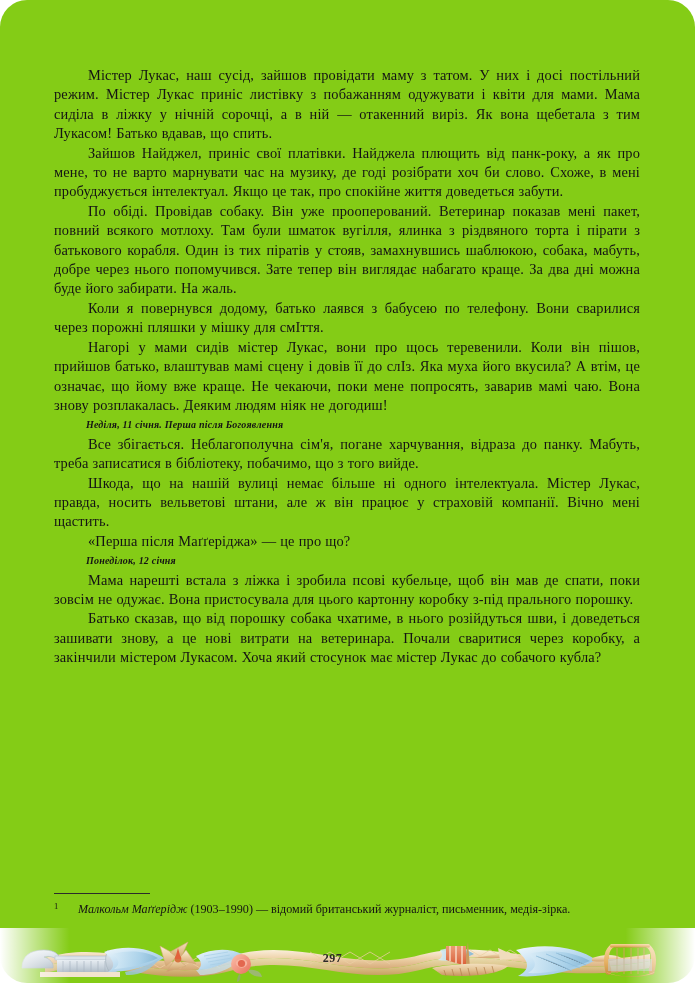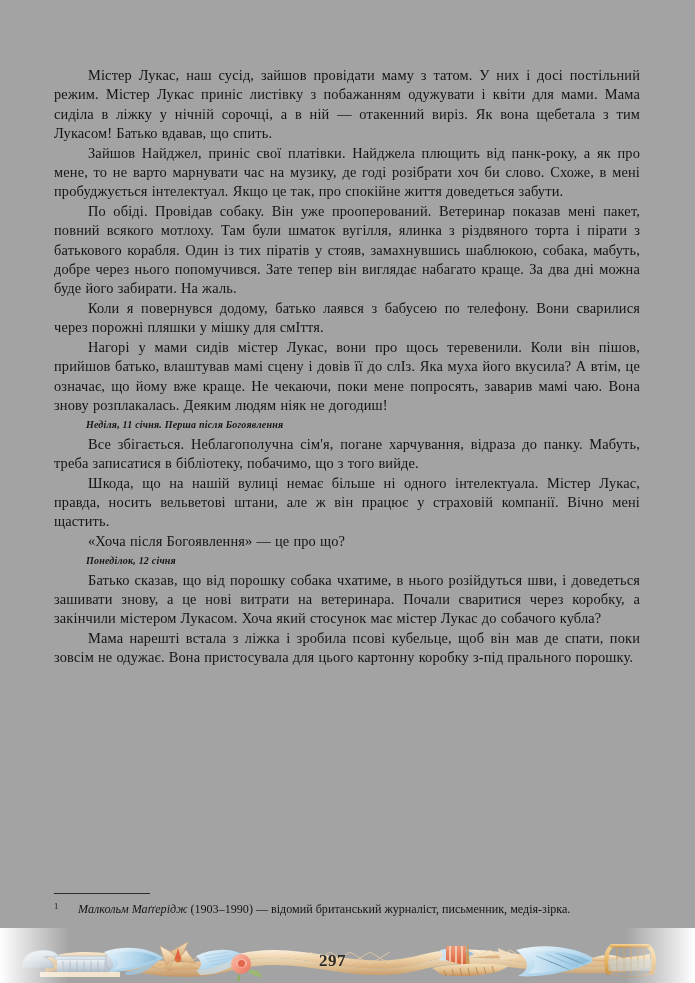--- a/index.html
+++ b/index.html
@@ -14,21 +14,22 @@
     position: relative;
     overflow: hidden;
     font-family: "Liberation Serif", "DejaVu Serif", serif;
     color: #141414;
   }
 
   
   #page {
     position: absolute;
     inset: 0;
-    background: #a3a3a3;
+    background: #84cc16;
+    border-radius: 27px;
   }
 
   #text-column {
     position: absolute;
     left: 54px;
     top: 66px;
     width: 586px;
   }
 
   
@@ -100,21 +101,21 @@
     height: 55px;
   }
   #footer-ornament svg { display: block; }
 
   #page-number {
     position: absolute;
     left: 0;
     top: 951px;
     width: 665px;
     text-align: center;
-    font-size: 17px;
+    font-size: 12px;
     font-weight: bold;
     color: #2c2a28;
     letter-spacing: 0.5px;
     pointer-events: none;
   }
 </style>
 </head>
 <body>
 
 <div id="page">
@@ -125,26 +126,26 @@
     <p class="para">Зайшов Найджел, приніс свої платівки. Найджела плющить від панк-року, а як про мене, то не варто марнувати час на музику, де годі розібрати хоч би слово. Схоже, в мені пробуджується інтелектуал. Якщо це так, про спокійне життя доведеться забути.</p>
     <p class="para">По обіді. Провідав собаку. Він уже прооперований. Ветеринар показав мені пакет, повний всякого мотлоху. Там були шматок вугілля, ялинка з різдвяного торта і пірати з батькового корабля. Один із тих піратів у стояв, замахнувшись шаблюкою, собака, мабуть, добре через нього попомучився. Зате тепер він виглядає набагато краще. За два дні можна буде його забирати. На жаль.</p>
     <p class="para">Коли я повернувся додому, батько лаявся з бабусею по телефону. Вони сварилися через порожні пляшки у мішку для смІття.</p>
     <p class="para">Нагорі у мами сидів містер Лукас, вони про щось теревенили. Коли він пішов, прийшов батько, влаштував мамі сцену і довів її до слІз. Яка муха його вкусила? А втім, це означає, що йому вже краще. Не чекаючи, поки мене попросять, заварив мамі чаю. Вона знову розплакалась. Деяким людям ніяк не догодиш!</p>
 
     <h3 class="diary-heading gap-before-heading">Неділя, 11 січня. Перша після Богоявлення</h3>
 
 
     <p class="para">Все збігається. Неблагополучна сім'я, погане харчування, відраза до панку. Мабуть, треба записатися в бібліотеку, побачимо, що з того вийде.</p>
     <p class="para">Шкода, що на нашій вулиці немає більше ні одного інтелектуала. Містер Лукас, правда, носить вельветові штани, але ж він працює у страховій компанії. Вічно мені щастить.</p>
-    <p class="para">«Хоча після Богоявлення»  — це про що?</p>
+    <p class="para">«Перша після Маґґеріджа»  — це про що?</p>
 
     <h3 class="diary-heading gap-before-heading">Понеділок, 12 січня</h3>
 
+    <p class="para">Мама нарешті встала з ліжка і зробила псові кубельце, щоб він мав де спати, поки зовсім не одужає. Вона пристосувала для цього картонну коробку з-під прального порошку.</p>
     <p class="para">Батько сказав, що від порошку собака чхатиме, в нього розійдуться шви, і доведеться зашивати знову, а це нові витрати на ветеринара. Почали сваритися через коробку, а закінчили містером Лукасом. Хоча який стосунок має містер Лукас до собачого кубла?</p>
-    <p class="para">Мама нарешті встала з ліжка і зробила псові кубельце, щоб він мав де спати, поки зовсім не одужає. Вона пристосувала для цього картонну коробку з-під прального порошку.</p>
 
   </div>
 
   <div id="footnote">
     <div id="footnote-rule"></div>
     <div id="footnote-body">
       <span id="footnote-marker">1</span><span class="fn-name">Малкольм Маґґерідж</span><span> (1903–1990) — відомий британський журналіст, письменник, медія-зірка.</span>
     </div>
   </div>
 

